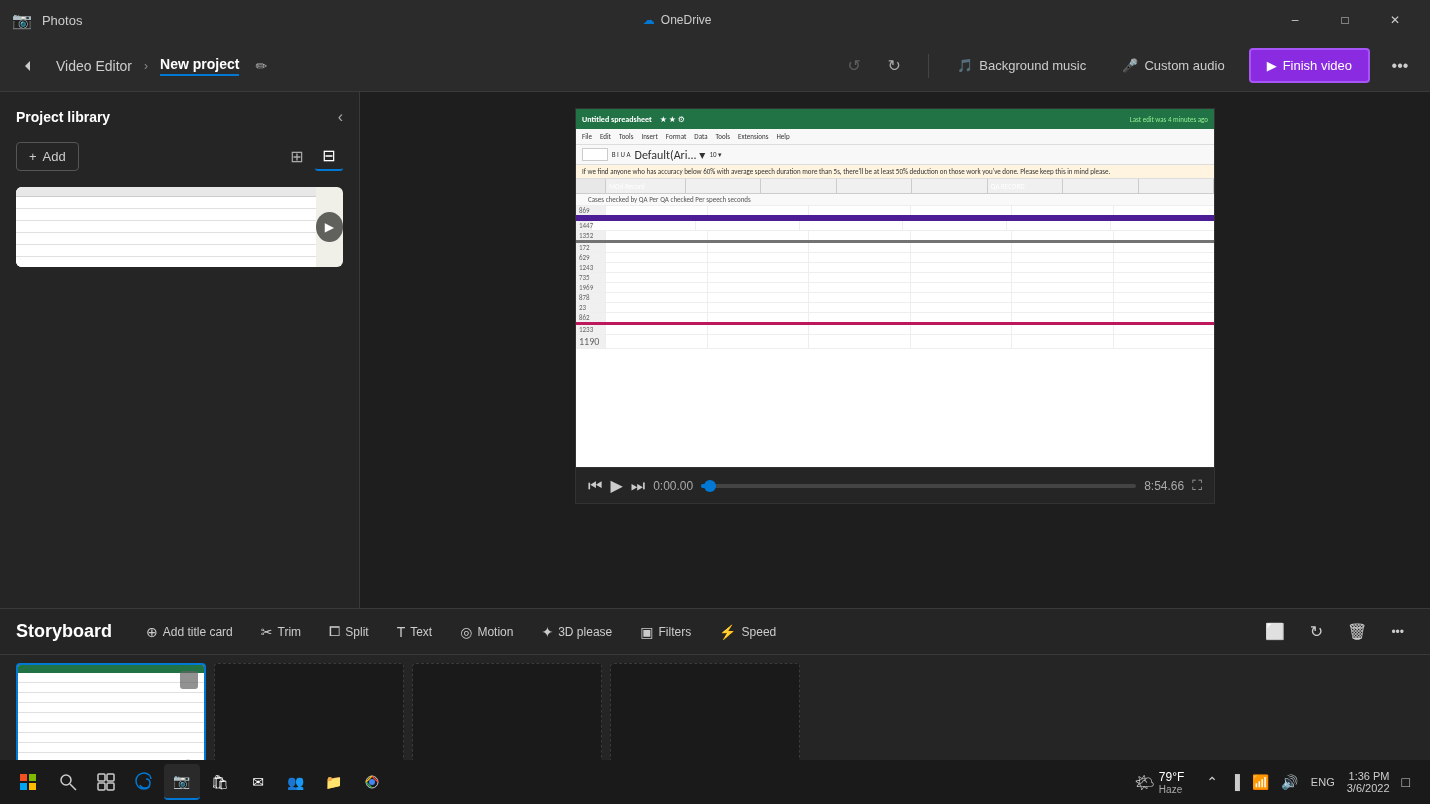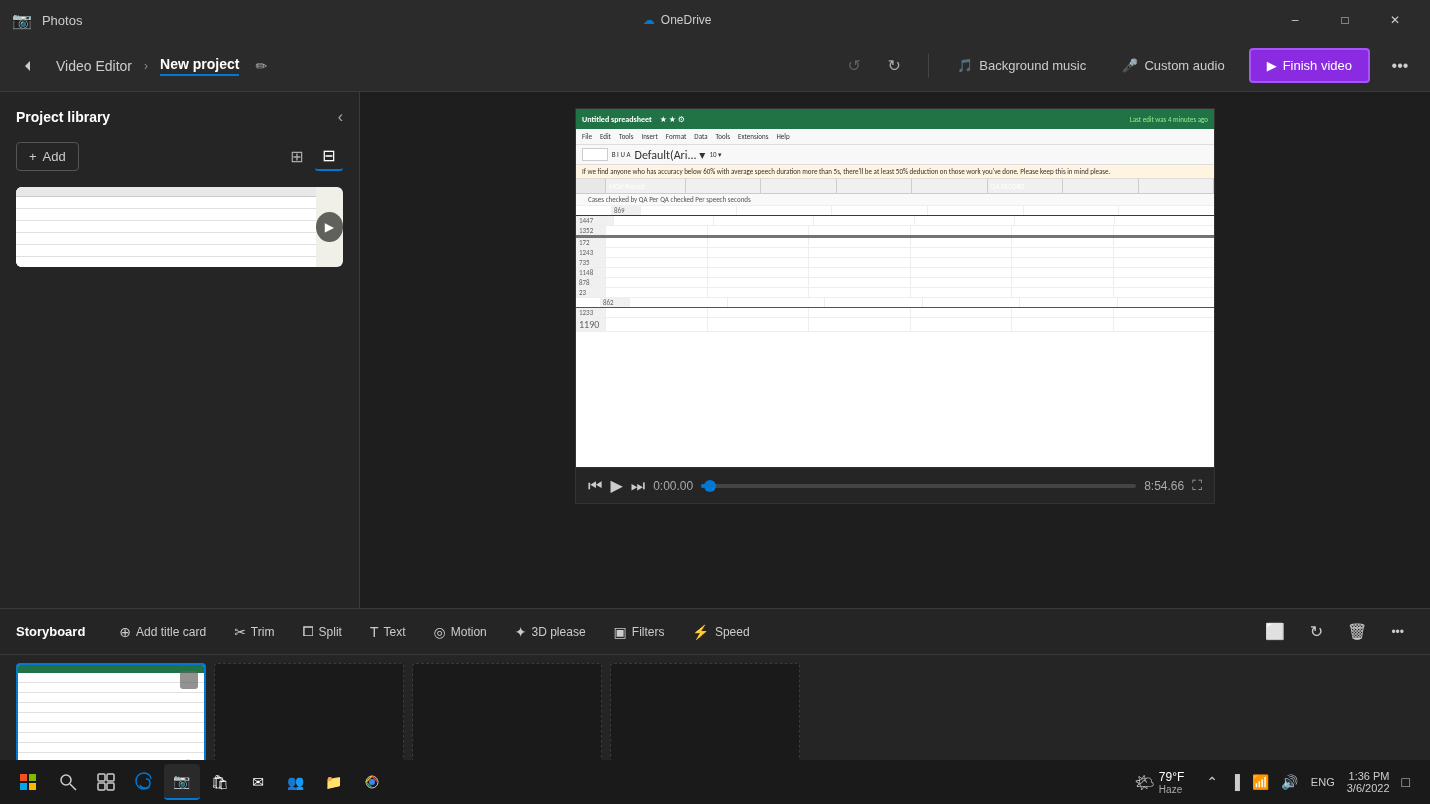--- a/index.html
+++ b/index.html
@@ -88,21 +88,21 @@
     .time-display { font-size: 12px; color: #aaa; white-space: nowrap; }
     .fullscreen-btn { color: #aaa; cursor: pointer; font-size: 14px; }
 
     
     .storyboard-section {
       height: 196px;
       background: #252525;
       border-top: 1px solid #3a3a3a;
     }
     .storyboard-header { display: flex; align-items: center; padding: 8px 16px; gap: 8px; border-bottom: 1px solid #3a3a3a; }
-    .storyboard-title { font-size: 13px; font-weight: 600; margin-right: 16px; }
+    .storyboard-title { font-size: 18px; font-weight: 600; margin-right: 16px; }
     .story-btn { display: flex; align-items: center; gap: 5px; padding: 5px 10px; border-radius: 4px; cursor: pointer; font-size: 12px; color: #ccc; }
     .story-btn-icon { font-size: 14px; }
     .storyboard-content { display: flex; padding: 8px 16px; gap: 8px; overflow-x: auto; }
     .story-item { width: 190px; height: 120px; background: #1a1a1a; border-radius: 4px; flex-shrink: 0; position: relative; overflow: hidden; }
     .story-item.active { border: 2px solid #0078d4; }
     .story-duration { position: absolute; bottom: 6px; left: 8px; font-size: 11px; color: #fff; background: rgba(0,0,0,0.5); padding: 1px 4px; border-radius: 3px; display: flex; align-items: center; gap: 4px; }
     .story-sound { position: absolute; bottom: 6px; right: 8px; font-size: 14px; color: #fff; }
     .story-progress { position: absolute; bottom: 0; left: 0; right: 0; height: 3px; background: #0078d4; }
     .story-corner { position: absolute; top: 6px; right: 6px; width: 18px; height: 18px; background: rgba(100,100,100,0.7); border-radius: 3px; }
     .empty-slot { width: 190px; height: 120px; background: #1a1a1a; border-radius: 4px; flex-shrink: 0; border: 1px dashed #3a3a3a; }
@@ -247,31 +247,31 @@
             <div style="flex:1;height:14px;border-right:1px solid #ccc;font-size:7px;display:flex;align-items:center;padding:0 3px;flex-shrink:0;"></div>
             <div style="flex:1;height:14px;border-right:1px solid #ccc;font-size:7px;display:flex;align-items:center;padding:0 3px;flex-shrink:0;"></div>
             <div style="flex:1;height:14px;border-right:1px solid #ccc;font-size:7px;display:flex;align-items:center;padding:0 3px;flex-shrink:0;"></div>
             <div style="flex:1;height:14px;border-right:1px solid #ccc;font-size:7px;display:flex;align-items:center;padding:0 3px;flex-shrink:0;">QA RECORD</div>
             <div style="flex:1;height:14px;border-right:1px solid #ccc;font-size:7px;display:flex;align-items:center;padding:0 3px;flex-shrink:0;"></div>
             <div style="flex:1;height:14px;border-right:1px solid #ccc;font-size:7px;display:flex;align-items:center;padding:0 3px;flex-shrink:0;"></div>
           </div>
 
           <div style="overflow:hidden;height:calc(100% - 84px);">
             <div style="font-size:7px;color:#555;padding:1px 12px;background:#f9f9f9;border-bottom:1px solid #eee;">Cases checked by QA Per QA checked Per speech seconds</div>
-            <div style="display:flex;border-bottom:1px solid #4c1d95;padding-left:35px;">
+            <div style="display:flex;border-bottom:6px solid #4c1d95;">
                 <div style="width:30px;padding:0 3px;font-size:7px;color:#666;border-right:1px solid #eee;flex-shrink:0;background:#f0f0f0;">869</div>
                 <div style="flex:1;padding:0 3px;font-size:7px;border-right:1px solid #eee;">1804.61</div>
                 <div style="flex:1;padding:0 3px;font-size:7px;border-right:1px solid #eee;">2.20981471</div>
                 <div style="flex:1;padding:0 3px;font-size:7px;border-right:1px solid #eee;"></div>
                 <div style="flex:1;padding:0 3px;font-size:7px;border-right:1px solid #eee;">136</div>
                 <div style="flex:1;padding:0 3px;font-size:7px;border-right:1px solid #eee;">220.1842</div>
                 <div style="flex:1;padding:0 3px;font-size:7px;">1.619301471</div>
               </div>
             <div style="display:flex;border-bottom:1px solid #eee;">
-                <div style="width:38px;padding:0 3px;font-size:7px;color:#666;border-right:1px solid #eee;flex-shrink:0;background:#f0f0f0;">1447</div>
+                <div style="width:16px;padding:0 3px;font-size:7px;color:#666;border-right:1px solid #eee;flex-shrink:0;background:#f0f0f0;">1447</div>
                 <div style="flex:1;padding:0 3px;font-size:7px;border-right:1px solid #eee;">6442.5</div>
                 <div style="flex:1;padding:0 3px;font-size:7px;border-right:1px solid #eee;">4.452315135</div>
                 <div style="flex:1;padding:0 3px;font-size:7px;border-right:1px solid #eee;"></div>
                 <div style="flex:1;padding:0 3px;font-size:7px;border-right:1px solid #eee;">254</div>
                 <div style="flex:1;padding:0 3px;font-size:7px;border-right:1px solid #eee;">523.4445</div>
                 <div style="flex:1;padding:0 3px;font-size:7px;">2.060805118</div>
               </div>
             <div style="display:flex;border-bottom:3px solid #737373;">
                 <div style="width:30px;padding:0 3px;font-size:7px;color:#666;border-right:1px solid #eee;flex-shrink:0;background:#f0f0f0;">1352</div>
                 <div style="flex:1;padding:0 3px;font-size:7px;border-right:1px solid #eee;">5905.96</div>
@@ -284,39 +284,48 @@
             <div style="display:flex;border-bottom:1px solid #eee;">
                 <div style="width:30px;padding:0 3px;font-size:7px;color:#666;border-right:1px solid #eee;flex-shrink:0;background:#f0f0f0;">172</div>
                 <div style="flex:1;padding:0 3px;font-size:7px;border-right:1px solid #eee;">446.75</div>
                 <div style="flex:1;padding:0 3px;font-size:7px;border-right:1px solid #eee;">2.597383721</div>
                 <div style="flex:1;padding:0 3px;font-size:7px;border-right:1px solid #eee;"></div>
                 <div style="flex:1;padding:0 3px;font-size:7px;border-right:1px solid #eee;">80</div>
                 <div style="flex:1;padding:0 3px;font-size:7px;border-right:1px solid #eee;">96.197</div>
                 <div style="flex:1;padding:0 3px;font-size:7px;">1.202625</div>
               </div>
             <div style="display:flex;border-bottom:1px solid #eee;">
+                <div style="width:30px;padding:0 3px;font-size:7px;color:#666;border-right:1px solid #eee;flex-shrink:0;background:#f0f0f0;">629</div>
+                <div style="flex:1;padding:0 3px;font-size:7px;border-right:1px solid #eee;">1352.6</div>
+                <div style="flex:1;padding:0 3px;font-size:7px;border-right:1px solid #eee;">2.213960461</div>
+                <div style="flex:1;padding:0 3px;font-size:7px;border-right:1px solid #eee;"></div>
+                <div style="flex:1;padding:0 3px;font-size:7px;border-right:1px solid #eee;">98</div>
+                <div style="flex:1;padding:0 3px;font-size:7px;border-right:1px solid #eee;">117.548</div>
+                <div style="flex:1;padding:0 3px;font-size:7px;">1.199409388</div>
+              </div>
+            <div style="display:flex;border-bottom:1px solid #eee;">
                 <div style="width:30px;padding:0 3px;font-size:7px;color:#666;border-right:1px solid #eee;flex-shrink:0;background:#f0f0f0;">1243</div>
                 <div style="flex:1;padding:0 3px;font-size:7px;border-right:1px solid #eee;">7391.61</div>
                 <div style="flex:1;padding:0 3px;font-size:7px;border-right:1px solid #eee;">4.143074037</div>
                 <div style="flex:1;padding:0 3px;font-size:7px;border-right:1px solid #eee;"></div>
                 <div style="flex:1;padding:0 3px;font-size:7px;border-right:1px solid #eee;">56</div>
                 <div style="flex:1;padding:0 3px;font-size:7px;border-right:1px solid #eee;">66.812</div>
                 <div style="flex:1;padding:0 3px;font-size:7px;">1.443071439</div>
               </div>
             <div style="display:flex;border-bottom:1px solid #eee;">
                 <div style="width:30px;padding:0 3px;font-size:7px;color:#666;border-right:1px solid #eee;flex-shrink:0;background:#f0f0f0;">735</div>
                 <div style="flex:1;padding:0 3px;font-size:7px;border-right:1px solid #eee;">2103.64</div>
                 <div style="flex:1;padding:0 3px;font-size:7px;border-right:1px solid #eee;">2.862095238</div>
                 <div style="flex:1;padding:0 3px;font-size:7px;border-right:1px solid #eee;"></div>
                 <div style="flex:1;padding:0 3px;font-size:7px;border-right:1px solid #eee;">919</div>
                 <div style="flex:1;padding:0 3px;font-size:7px;border-right:1px solid #eee;">1375.2443</div>
                 <div style="flex:1;padding:0 3px;font-size:7px;">1.496437345</div>
               </div>
             <div style="display:flex;border-bottom:1px solid #eee;">
-                <div style="width:30px;padding:0 3px;font-size:7px;color:#666;border-right:1px solid #eee;flex-shrink:0;background:#f0f0f0;">1148</div>
+                <div style="width:30px;padding:0 3px;font-size:7px;color:#666;border-right:1px solid #eee;flex-shrink:0;background:#f0f0f0;">1969</div>
                 <div style="flex:1;padding:0 3px;font-size:7px;border-right:1px solid #eee;">6374.84</div>
                 <div style="flex:1;padding:0 3px;font-size:7px;border-right:1px solid #eee;">5.55096516</div>
                 <div style="flex:1;padding:0 3px;font-size:7px;border-right:1px solid #eee;"></div>
                 <div style="flex:1;padding:0 3px;font-size:7px;border-right:1px solid #eee;">193</div>
                 <div style="flex:1;padding:0 3px;font-size:7px;border-right:1px solid #eee;">407.837</div>
                 <div style="flex:1;padding:0 3px;font-size:7px;">2.113146078</div>
               </div>
             <div style="display:flex;border-bottom:1px solid #eee;">
                 <div style="width:30px;padding:0 3px;font-size:7px;color:#666;border-right:1px solid #eee;flex-shrink:0;background:#f0f0f0;">878</div>
                 <div style="flex:1;padding:0 3px;font-size:7px;border-right:1px solid #eee;">2461.29</div>
@@ -328,21 +337,21 @@
               </div>
             <div style="display:flex;border-bottom:1px solid #eee;">
                 <div style="width:30px;padding:0 3px;font-size:7px;color:#666;border-right:1px solid #eee;flex-shrink:0;background:#f0f0f0;">23</div>
                 <div style="flex:1;padding:0 3px;font-size:7px;border-right:1px solid #eee;">32.75</div>
                 <div style="flex:1;padding:0 3px;font-size:7px;border-right:1px solid #eee;">1.423913043</div>
                 <div style="flex:1;padding:0 3px;font-size:7px;border-right:1px solid #eee;"></div>
                 <div style="flex:1;padding:0 3px;font-size:7px;border-right:1px solid #eee;">419</div>
                 <div style="flex:1;padding:0 3px;font-size:7px;border-right:1px solid #eee;">662.9140</div>
                 <div style="flex:1;padding:0 3px;font-size:7px;">1.582133561</div>
               </div>
-            <div style="display:flex;border-bottom:1px solid #be185d;padding-left:24px;">
+            <div style="display:flex;border-bottom:3px solid #be185d;">
                 <div style="width:30px;padding:0 3px;font-size:7px;color:#666;border-right:1px solid #eee;flex-shrink:0;background:#f0f0f0;">862</div>
                 <div style="flex:1;padding:0 3px;font-size:7px;border-right:1px solid #eee;">4024.08</div>
                 <div style="flex:1;padding:0 3px;font-size:7px;border-right:1px solid #eee;">4.66244886</div>
                 <div style="flex:1;padding:0 3px;font-size:7px;border-right:1px solid #eee;"></div>
                 <div style="flex:1;padding:0 3px;font-size:7px;border-right:1px solid #eee;">65</div>
                 <div style="flex:1;padding:0 3px;font-size:7px;border-right:1px solid #eee;">133.7606</div>
                 <div style="flex:1;padding:0 3px;font-size:7px;">2.057855407</div>
               </div>
             <div style="display:flex;border-bottom:1px solid #eee;">
                 <div style="width:30px;padding:0 3px;font-size:7px;color:#666;border-right:1px solid #eee;flex-shrink:0;background:#f0f0f0;">1233</div>

